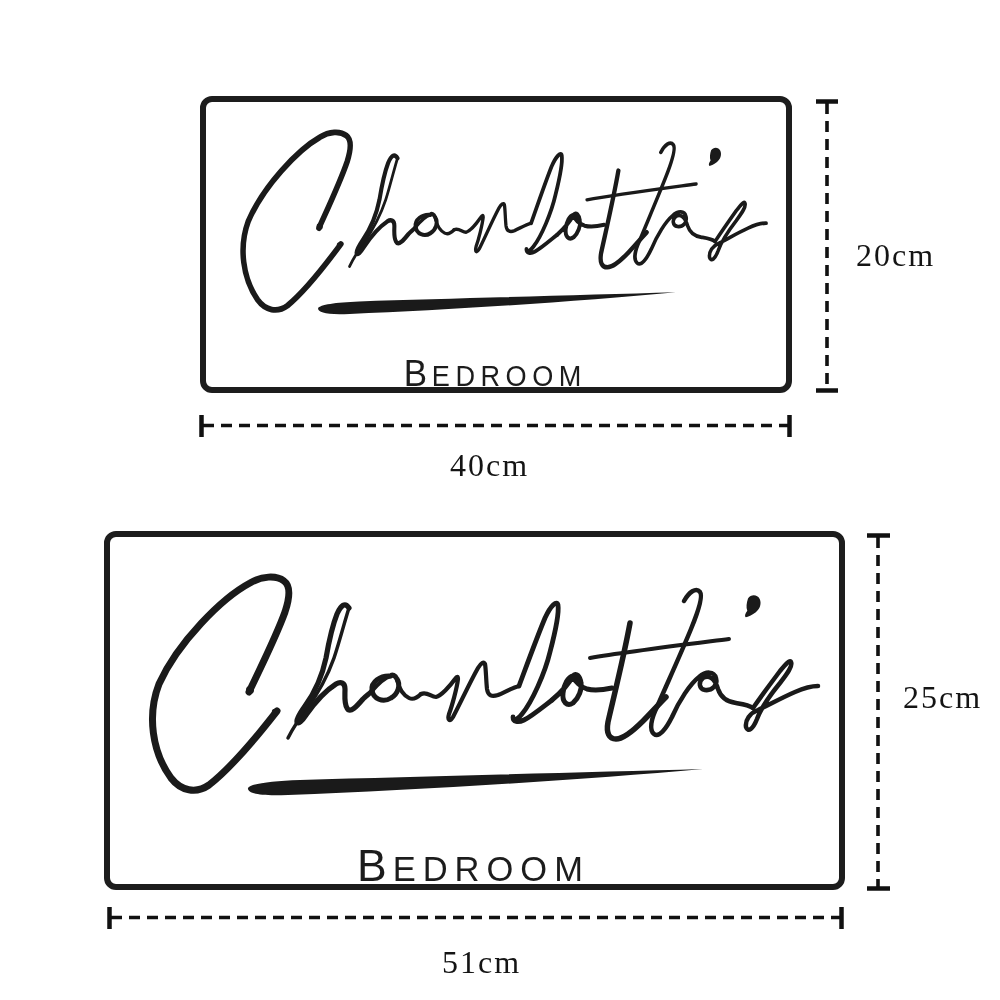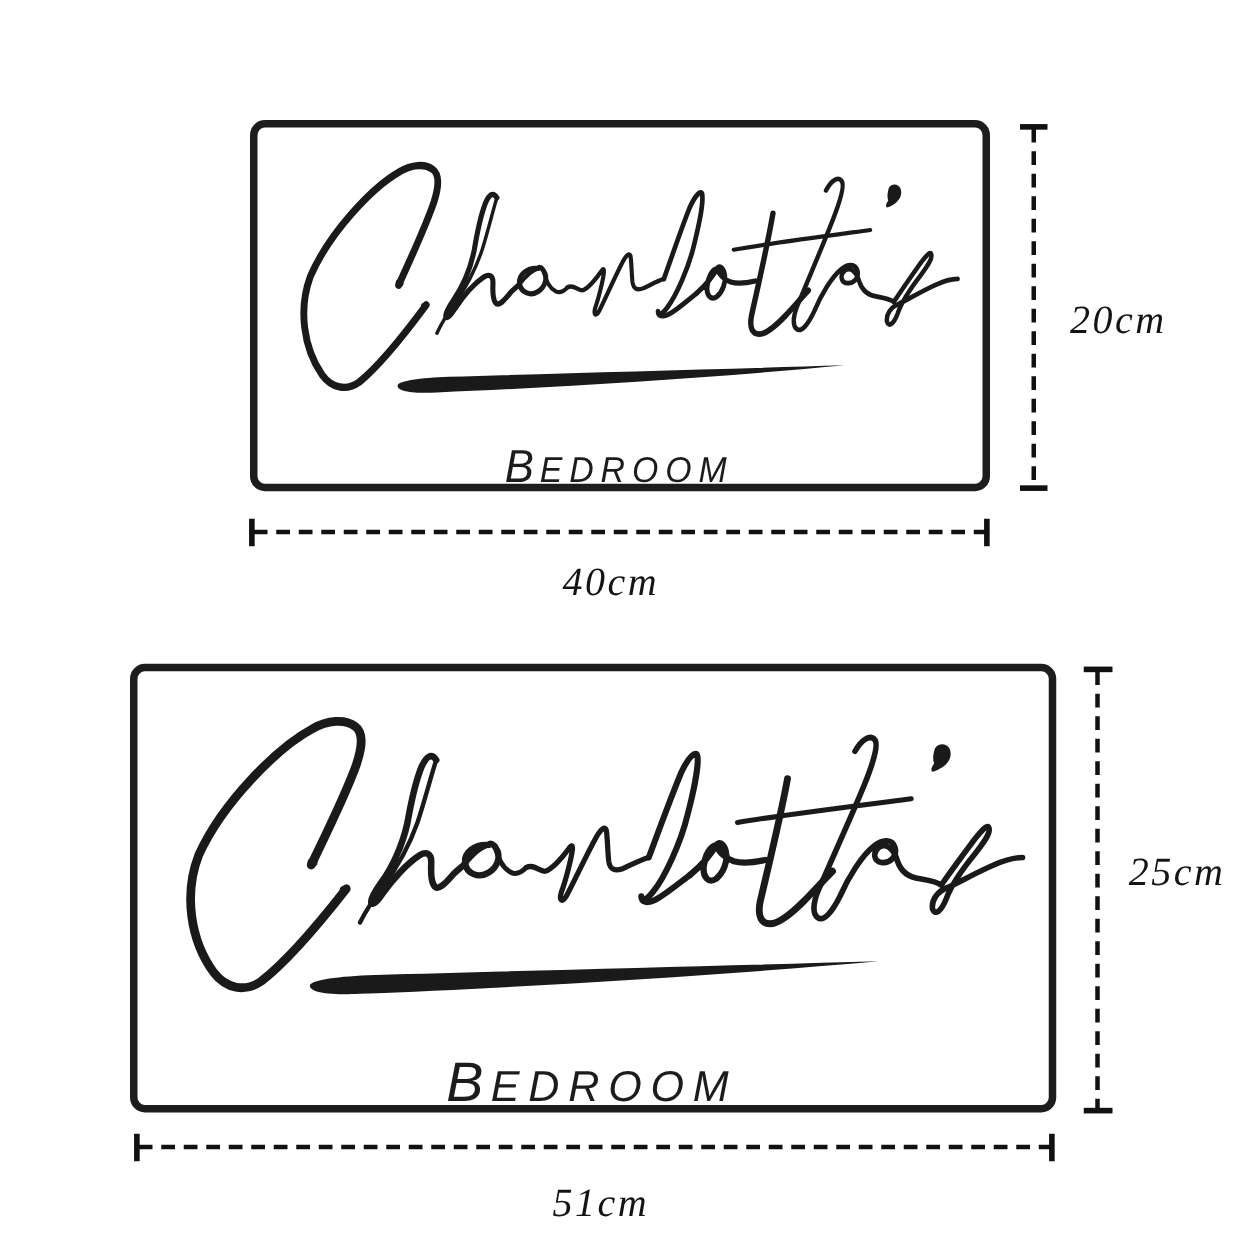--- a/index.html
+++ b/index.html
@@ -1,16 +1,16 @@
 <!DOCTYPE html>
 <html><head>
 <meta charset="utf-8">
 <style>
   html,body{margin:0;padding:0;background:#ffffff;}
-  #canvas{width:1000px;height:1000px;position:relative;background:#22c55e;font-style:italic;}
+  #canvas{width:1000px;height:1000px;position:relative;background:#22c55e;}
   svg{display:block;}
   text{font-family:"Liberation Sans",sans-serif;}
   .dim{font-family:"Liberation Serif",serif;font-size:32px;letter-spacing:2px;fill:#141414;}
 </style>
 </head>
 <body>
 <div id="canvas">
 <svg width="1000" height="1000" viewBox="0 0 1000 1000" xmlns="http://www.w3.org/2000/svg">
 <defs>
 

